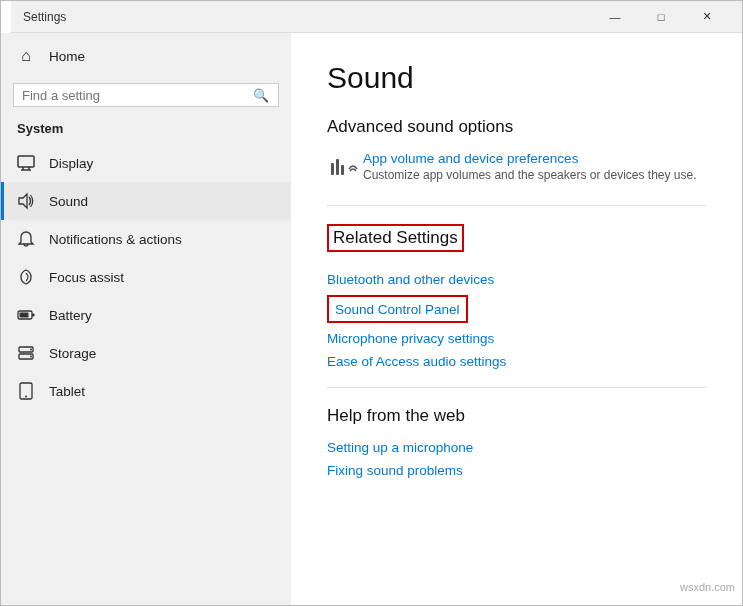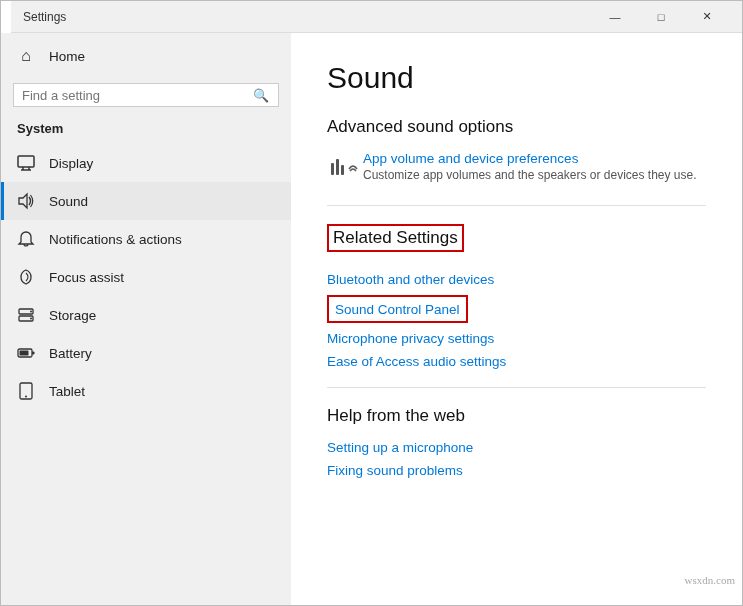--- a/index.html
+++ b/index.html
@@ -197,26 +197,25 @@
       cursor: pointer;
       display: inline-block;
     }
     .divider {
       border: none;
       border-top: 1px solid #e0e0e0;
       margin: 18px 0;
     }
     .watermark {
       position: fixed;
-      bottom: 20px;
+      bottom: 13px;
       right: 8px;
       font-size: 11px;
       color: #aaa;
       pointer-events: none;
-      font-family: Liberation Serif, serif;
     }
   </style>
 </head>
 <body>
 
 <div class="window">
 
   <div class="title-bar">
     <span class="title-bar-title">Settings</span>
     <div class="title-bar-controls">
@@ -283,38 +282,38 @@
             <path d="M9 5 Q11 7 11 9 Q11 11 9 13" stroke="#333" stroke-width="1.1" fill="none"></path>
           </svg>
         </span>
         <span class="item-label">Focus assist</span>
       </div>
 
 
       <div class="sidebar-item">
         <span class="item-icon">
           <svg width="18" height="18" viewBox="0 0 18 18" fill="none">
+            <rect x="1" y="5" width="14" height="8" rx="1.5" stroke="#333" stroke-width="1.3" fill="none"></rect>
+            <rect x="15" y="7.5" width="2.5" height="3" rx="1" fill="#333"></rect>
+            <rect x="2.5" y="6.5" width="9" height="5" rx="0.5" fill="#333"></rect>
+          </svg>
+        </span>
+        <span class="item-label">Battery</span>
+      </div>
+
+      <div class="sidebar-item">
+        <span class="item-icon">
+          <svg width="18" height="18" viewBox="0 0 18 18" fill="none">
             <rect x="2" y="3" width="14" height="5" rx="1" stroke="#333" stroke-width="1.3" fill="none"></rect>
             <rect x="2" y="10" width="14" height="5" rx="1" stroke="#333" stroke-width="1.3" fill="none"></rect>
             <circle cx="14" cy="5.5" r="1" fill="#333"></circle>
             <circle cx="14" cy="12.5" r="1" fill="#333"></circle>
           </svg>
         </span>
         <span class="item-label">Storage</span>
-      </div>
-
-      <div class="sidebar-item">
-        <span class="item-icon">
-          <svg width="18" height="18" viewBox="0 0 18 18" fill="none">
-            <rect x="1" y="5" width="14" height="8" rx="1.5" stroke="#333" stroke-width="1.3" fill="none"></rect>
-            <rect x="15" y="7.5" width="2.5" height="3" rx="1" fill="#333"></rect>
-            <rect x="2.5" y="6.5" width="9" height="5" rx="0.5" fill="#333"></rect>
-          </svg>
-        </span>
-        <span class="item-label">Battery</span>
       </div>
 
       <div class="sidebar-item">
         <span class="item-icon">
           <svg width="18" height="18" viewBox="0 0 18 18" fill="none">
             <rect x="3" y="1" width="12" height="16" rx="1.5" stroke="#333" stroke-width="1.3" fill="none"></rect>
             <circle cx="9" cy="14.5" r="1" fill="#333"></circle>
           </svg>
         </span>
         <span class="item-label">Tablet</span>

